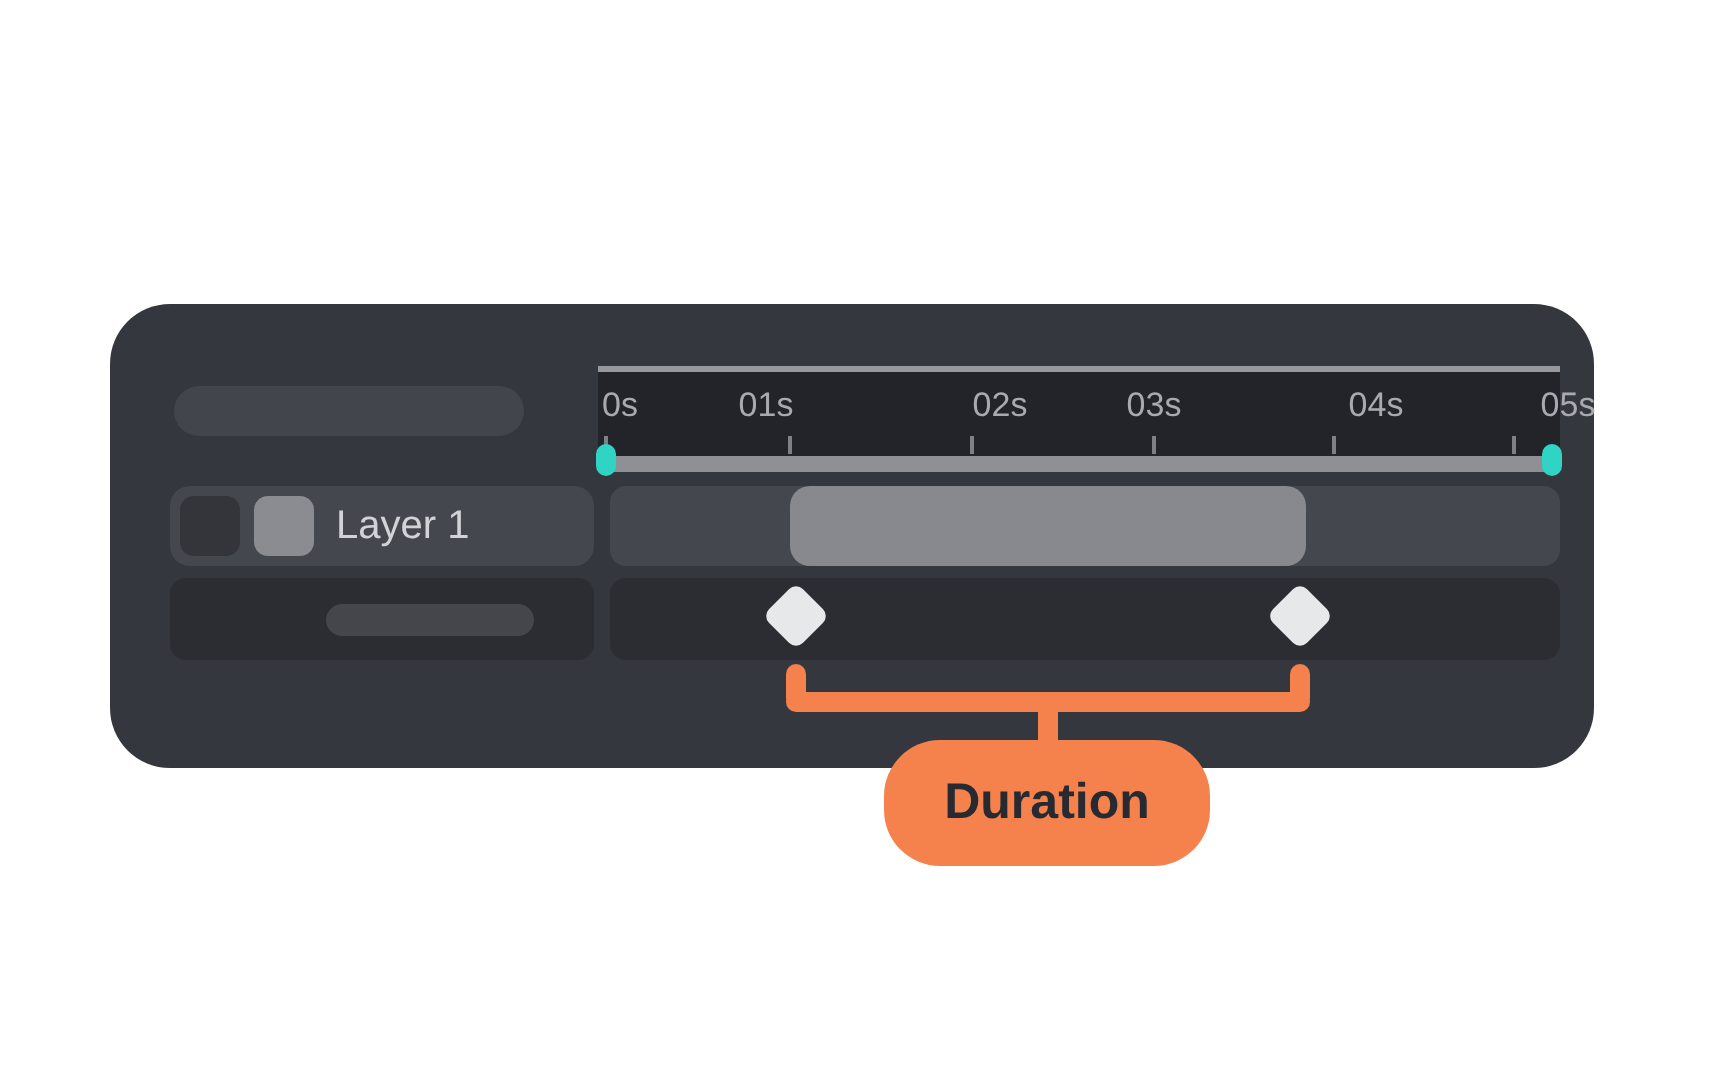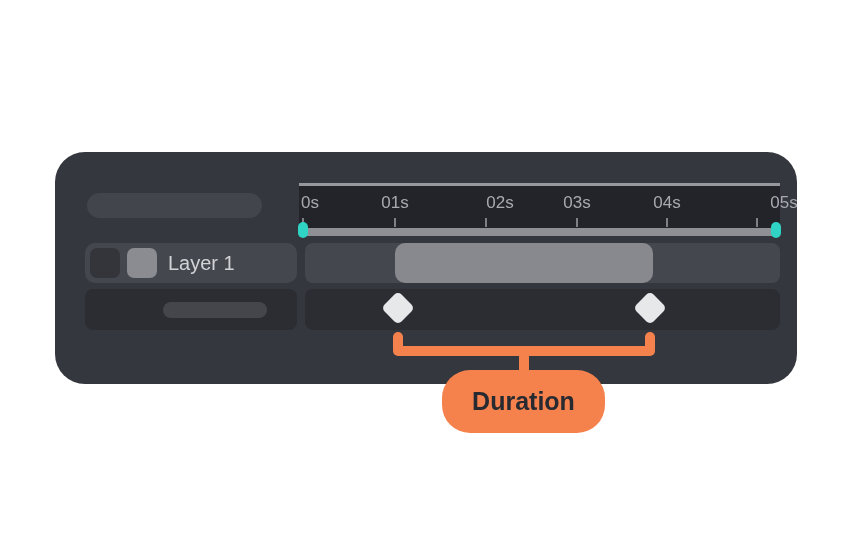--- a/index.html
+++ b/index.html
@@ -55,24 +55,24 @@
 <div class="stage">
 
   <div class="abs panel">
 
     <div class="abs pill-top"></div>
 
     <div class="abs ruler">
       <div class="abs ruler-line"></div>
       <div class="abs ruler-body">
         <span class="abs rlabel first" style="left:2px">0s</span>
-        <span class="abs rlabel" style="left:96px">01s</span>
+        <span class="abs rlabel" style="left:84px">01s</span>
         <span class="abs rlabel" style="left:201px">02s</span>
         <span class="abs rlabel" style="left:278px">03s</span>
-        <span class="abs rlabel" style="left:368px">04s</span>
+        <span class="abs rlabel" style="left:389px">04s</span>
         <span class="abs rlabel" style="left:485px">05s</span>
         <div class="abs rtick" style="left:4px"></div>
         <div class="abs rtick" style="left:96px"></div>
         <div class="abs rtick" style="left:187px"></div>
         <div class="abs rtick" style="left:278px"></div>
         <div class="abs rtick" style="left:368px"></div>
         <div class="abs rtick" style="left:458px"></div>
       </div>
       <div class="abs ruler-bar"></div>
       <div class="abs playhead" style="left:-1px"></div>

